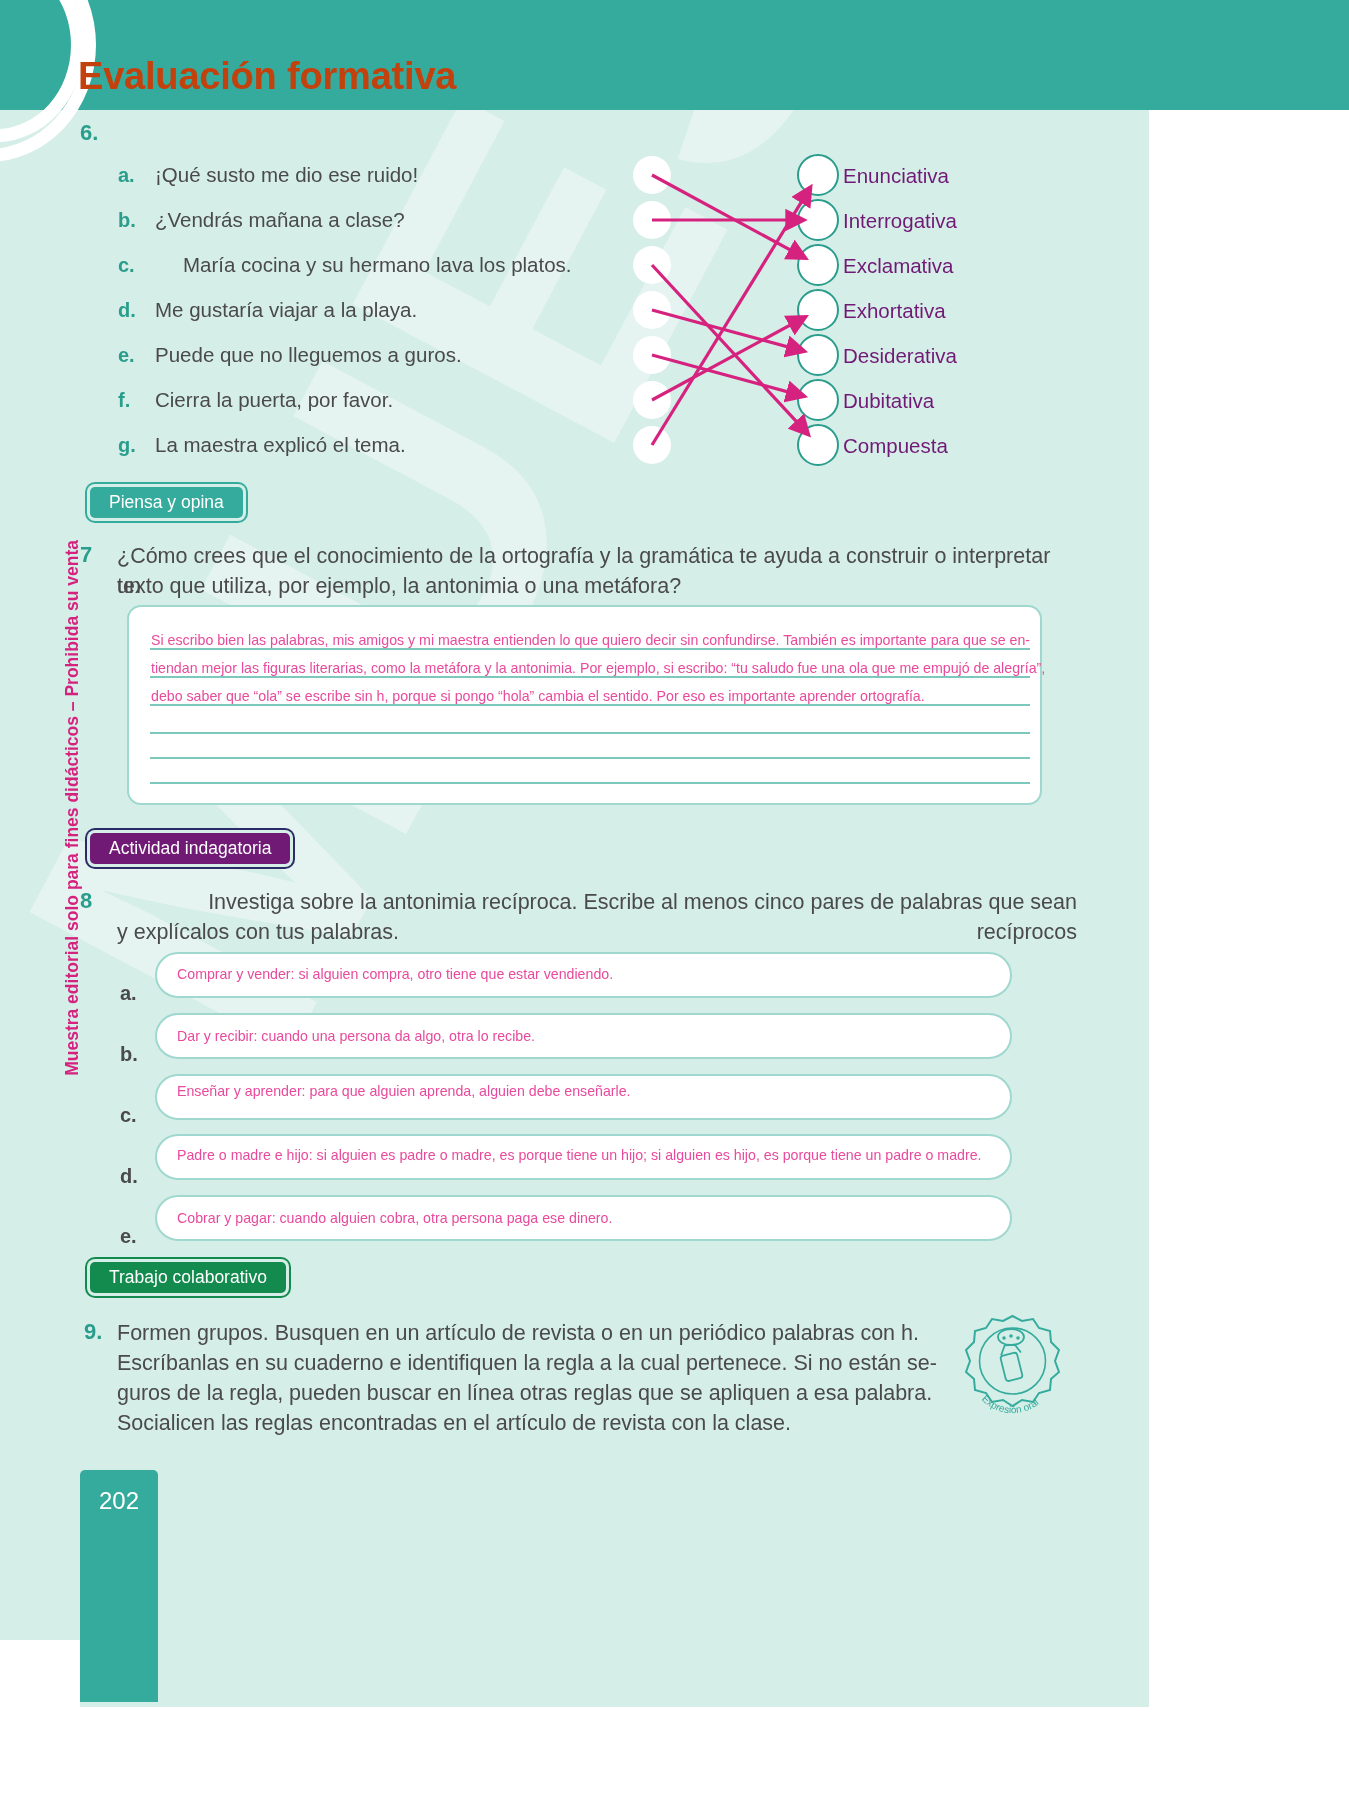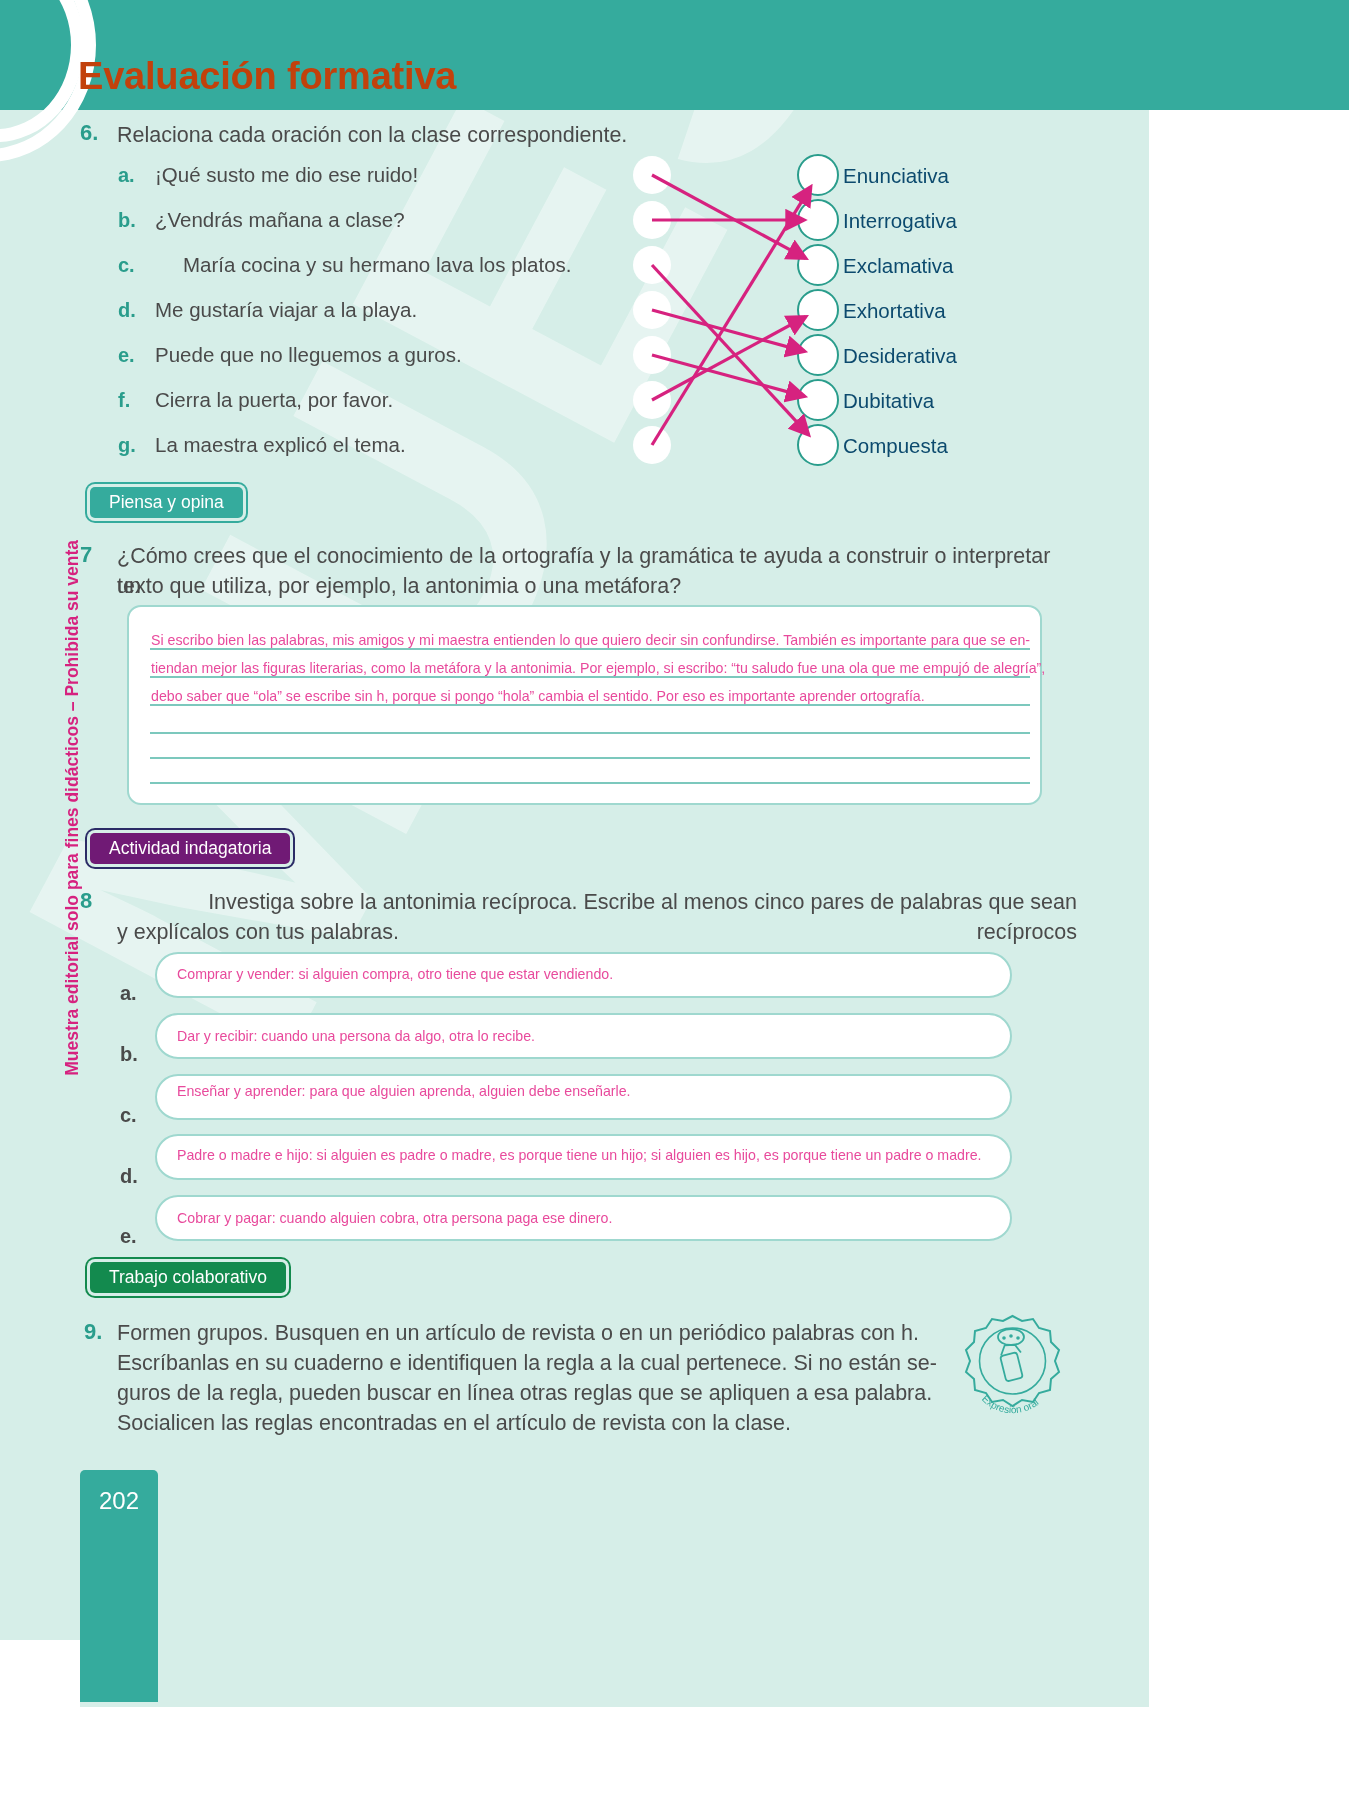--- a/index.html
+++ b/index.html
@@ -50,21 +50,21 @@
 
   
   .dot-left{
     position:absolute;width:38px;height:38px;border-radius:50%;
     background:#ffffff;
   }
   .dot-right{
     position:absolute;width:42px;height:42px;border-radius:50%;
     background:#ffffff;border:2.5px solid #2a9d8c;box-sizing:border-box;
   }
-  .cls-label{position:absolute;font-size:20.5px;color:#0c4a6e;}
+  .cls-label{position:absolute;font-size:20.5px;color:#701a75;}
   #lines{position:absolute;left:0;top:0;width:1349px;height:1800px;pointer-events:none;}
 
   
   .badge{
     position:absolute;display:inline-flex;align-items:center;justify-content:center;
     height:31px;padding:0 19px;border-radius:5px;
     color:#ffffff;font-size:17.5px;white-space:nowrap;
   }
   .badge.teal{background:#35ab9d;box-shadow:0 0 0 3px #d6eee8, 0 0 0 5px #35ab9d;}
   .badge.navy{background:#701a75;box-shadow:0 0 0 3px #d6eee8, 0 0 0 5px #2b2b66;}
@@ -117,21 +117,20 @@
 
   <div class="header">
     <div class="arc arc1"></div>
     <div class="arc arc2"></div>
   </div>
   <div class="hdr-title">Evaluación formativa</div>
 
   <div class="side-text">Muestra editorial solo para fines didácticos – Prohibida su venta</div>
 
   <div class="qnum" style="left:80px;top:120px;">6.</div>
-  <div class="qtext" style="left:117px;top:120px;width:900px;">Relaciona cada oración con la clase correspondiente.</div>
 
   <div class="letter" style="left:118px;top:164px;">a.</div>
   <div class="item-text" style="left:155px;top:163px;">¡Qué susto me dio ese ruido!</div>
 
   <div class="letter" style="left:118px;top:209px;">b.</div>
   <div class="item-text" style="left:155px;top:208px;">¿Vendrás mañana a clase?</div>
 
   <div class="letter" style="left:118px;top:254px;">c.</div>
   <div class="item-text" style="left:159px;top:253px;margin-left:24px;">María cocina y su hermano lava los platos.</div>
 

